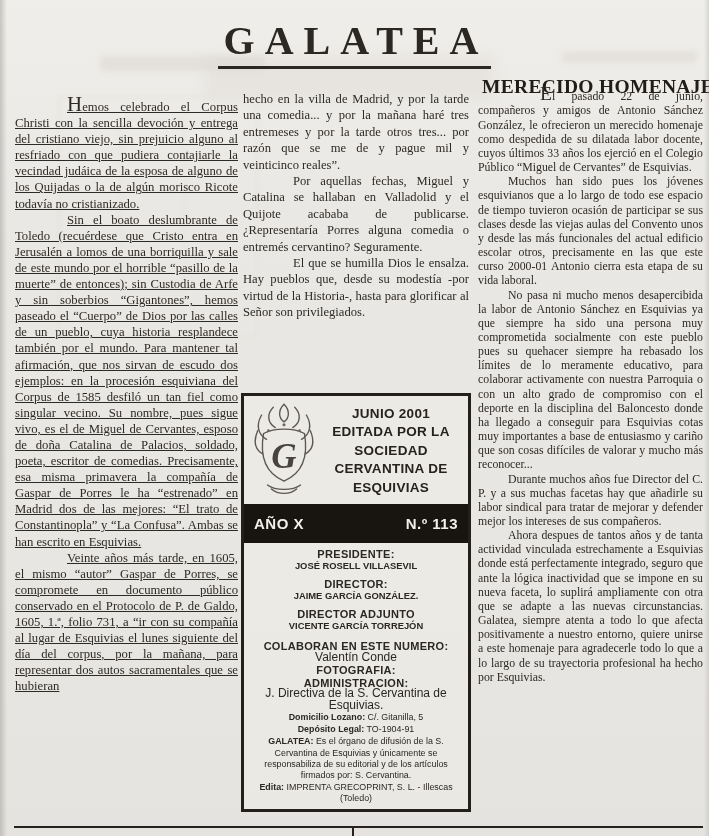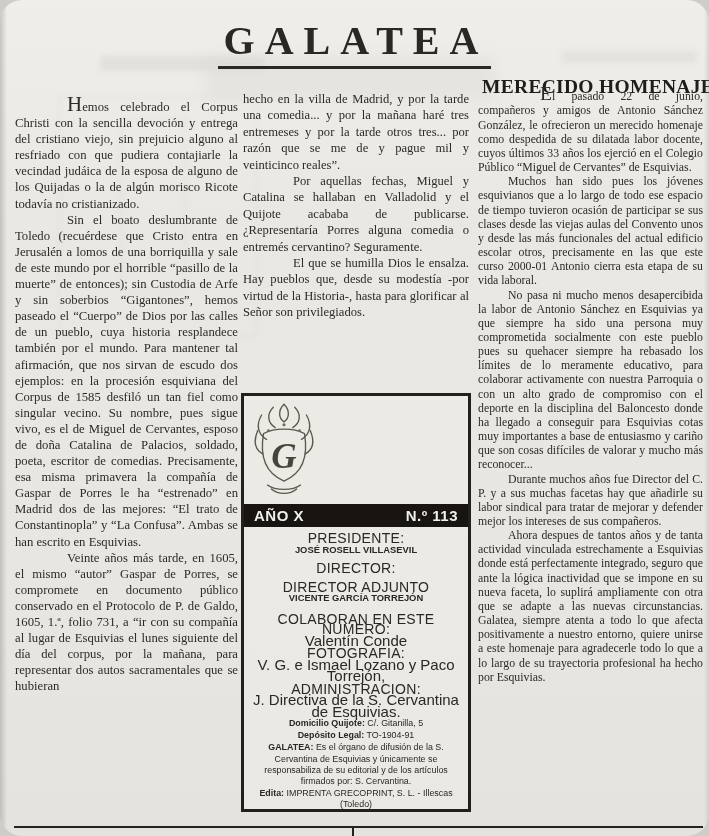--- a/index.html
+++ b/index.html
@@ -1,19 +1,19 @@
 <!DOCTYPE html>
 <html><head>
 <meta charset="utf-8">
 <style>
   html,body{margin:0;padding:0;background:#cfcdc9;}
   .page{
     position:relative;width:709px;height:836px;overflow:hidden;
     background:linear-gradient(180deg,#f0eeea 0%,#eae8e4 25%,#e8e6e2 70%,#e5e3df 100%);
-    font-family:"Liberation Serif","DejaVu Serif",serif;color:#2e2a26;border-radius:22px;
+    font-family:"Liberation Serif","DejaVu Serif",serif;color:#2e2a26;
   }
   .page::before{content:"";position:absolute;left:0;top:0;bottom:0;width:7px;
     background:linear-gradient(90deg,rgba(150,147,142,.45),rgba(150,147,142,0));pointer-events:none;}
   .page::after{content:"";position:absolute;right:0;top:0;bottom:0;width:5px;
     background:linear-gradient(270deg,rgba(160,157,152,.30),rgba(160,157,152,0));pointer-events:none;}
 
   
   .ghost{position:absolute;pointer-events:none;}
   .g1{left:100px;top:56px;width:165px;height:15px;background:#d9d6d1;filter:blur(3px);opacity:.55;}
   .g2{left:205px;top:56px;width:290px;height:44px;background:#dedbd6;filter:blur(6px);opacity:.45;}
@@ -28,49 +28,49 @@
   .title .tspan{border-bottom:3px solid #2b2823;padding:0 3px 3px 6px;}
 
   .headline{
     position:absolute;left:470px;top:64px;width:233px;margin:12px;text-align:left;
     font-size:19.5px;font-weight:bold;letter-spacing:.3px;color:#201d19;white-space:nowrap;
   }
 
   .col{position:absolute;}
   .col p{margin:0;text-align:justify;}
   .col-left{left:15px;top:94px;width:223px;font-size:12.7px;line-height:16.1px;}
-  .col-left p{text-indent:52px;}
+  .col-left p{text-indent:52px;text-decoration:underline;}
   .col-mid{left:243px;top:91px;width:226px;font-size:12.6px;line-height:16.4px;}
   .col-mid p{text-indent:50px;}
   .col-right{left:478px;top:84px;width:225px;font-size:11.8px;line-height:14.15px;}
   .col-right p{text-indent:30px;}
   .col p.noindent{text-indent:0;}
   .col p.bigindent{text-indent:62px;}
   .initial{font-size:1.65em;line-height:1;}
 
   
   .masthead{
     position:absolute;left:241px;top:393px;width:230px;height:419px;box-sizing:border-box;
     border:3px solid #23201c;background:rgba(238,236,232,.55);
     font-family:"Liberation Sans","DejaVu Sans",sans-serif;color:#2b2824;overflow:hidden;
   }
   .mh-top{display:flex;align-items:center;padding:4px 6px 0 4px;height:102px;}
   .crest{flex:0 0 72px;height:100px;}
   .mh-issue{flex:1;text-align:center;font-size:13.5px;line-height:18.5px;letter-spacing:.3px;
     white-space:pre-line;color:#26231f;font-weight:bold;}
   .mh-bar{height:23px;margin-top:2px;background:#181511;color:#f1efeb;display:flex;
-    align-items:center;justify-content:space-between;padding:0 10px;
+    align-items:center;justify-content:space-between;padding:8px 10px;
     font-weight:bold;font-size:15px;letter-spacing:.5px;}
   .mh-staff{padding:4px 8px 0 8px;text-align:center;}
   .mrow{margin:0;}
-  .mrow.lbl{font-size:14px;font-weight:normal;letter-spacing:.3px;line-height:10.5px;margin-top:2px;text-align:center;}
+  .mrow.lbl{font-size:11px;font-weight:bold;letter-spacing:.3px;line-height:10.5px;margin-top:2px;text-align:center;}
   .mrow.gap{margin-top:8px;}
   .mrow.gap2{margin-top:10px;}
   .mrow.name{font-size:9.4px;font-weight:bold;line-height:11.5px;}
-  .mrow.plain{font-size:15px;line-height:11.5px;}
+  .mrow.plain{font-size:12px;line-height:11.5px;}
   .mrow.mixed{font-size:8.9px;line-height:11.2px;margin-top:1px;}
   .mrow.mixed b{font-weight:bold;}
   .mh-distrib{margin:7px 10px 0 10px;text-align:center;font-size:9.3px;line-height:12.6px;
     font-weight:bold;font-style:italic;color:#26231f;}
 
   .footer-rule{position:absolute;left:14px;top:826px;width:689px;height:2px;background:#26231f;}
   .footer-tick{position:absolute;left:352px;top:826px;width:2px;height:10px;background:#26231f;}
 </style>
 </head>
 <body>
@@ -122,38 +122,43 @@
           <path d="M20 86 C28 92 46 92 54 86"></path>
           <path d="M24 90 C31 96 43 96 50 90"></path>
         </g>
         <g fill="#6b675f">
           <circle cx="37" cy="24" r="1.6"></circle>
             <circle cx="21" cy="30" r="1.3"></circle>
             <circle cx="53" cy="30" r="1.3"></circle>
         </g>
         <text x="37" y="68" font-size="36" font-family="&quot;Liberation Serif&quot;,serif" font-style="italic" font-weight="bold" fill="#48443d" text-anchor="middle">G</text>
       </svg>
+      <div class="mh-issue">JUNIO 2001
+EDITADA POR LA
+SOCIEDAD
+CERVANTINA DE
+ESQUIVIAS</div>
     </div>
     <div class="mh-bar">
       <span>AÑO X</span>
       <span>N.º 113</span>
     </div>
     <div class="mh-staff">
         <div class="mrow lbl">PRESIDENTE:</div>
         <div class="mrow name">JOSÉ ROSELL VILLASEVIL</div>
         <div class="mrow lbl gap">DIRECTOR:</div>
+        <div class="mrow name">JAIME GARCÍA GONZÁLEZ.</div>
         <div class="mrow lbl gap">DIRECTOR ADJUNTO</div>
         <div class="mrow name">VICENTE GARCÍA TORREJÓN</div>
         <div class="mrow lbl gap2">COLABORAN EN ESTE NUMERO:</div>
         <div class="mrow plain">Valentín Conde</div>
         <div class="mrow lbl">FOTOGRAFIA:</div>
-        <div class="mrow plain">V. G. e Ismael Lozano y Paco Torrejón,</div>
         <div class="mrow lbl">ADMINISTRACION:</div>
         <div class="mrow plain">J. Directiva de la S. Cervantina de Esquivias.</div>
-        <div class="mrow mixed"><b>Domicilio Quijote:</b> C/. Gitanilla, 5</div>
+        <div class="mrow mixed"><b>Domicilio Lozano:</b> C/. Gitanilla, 5</div>
         <div class="mrow mixed"><b>Depósito Legal:</b> TO-1904-91</div>
         <div class="mrow mixed"><b>GALATEA:</b> Es el órgano de difusión de la S. Cervantina de Esquivias y únicamente se responsabiliza de su editorial y de los artículos firmados por: S. Cervantina.</div>
         <div class="mrow mixed"><b>Edita:</b> IMPRENTA GRECOPRINT, S. L. - Illescas (Toledo)</div>
       </div>
     <div class="mh-distrib">ESTA REVISTA SE DISTRIBUYE GRATUITAMENTE A LOS MIEMBROS DE LA S. CERVANTINA DE ESQUIVIAS Y A SUS COLABORADORES.</div>
   </div>
 
   <div class="footer-rule"></div>
   <div class="footer-tick"></div>
 

